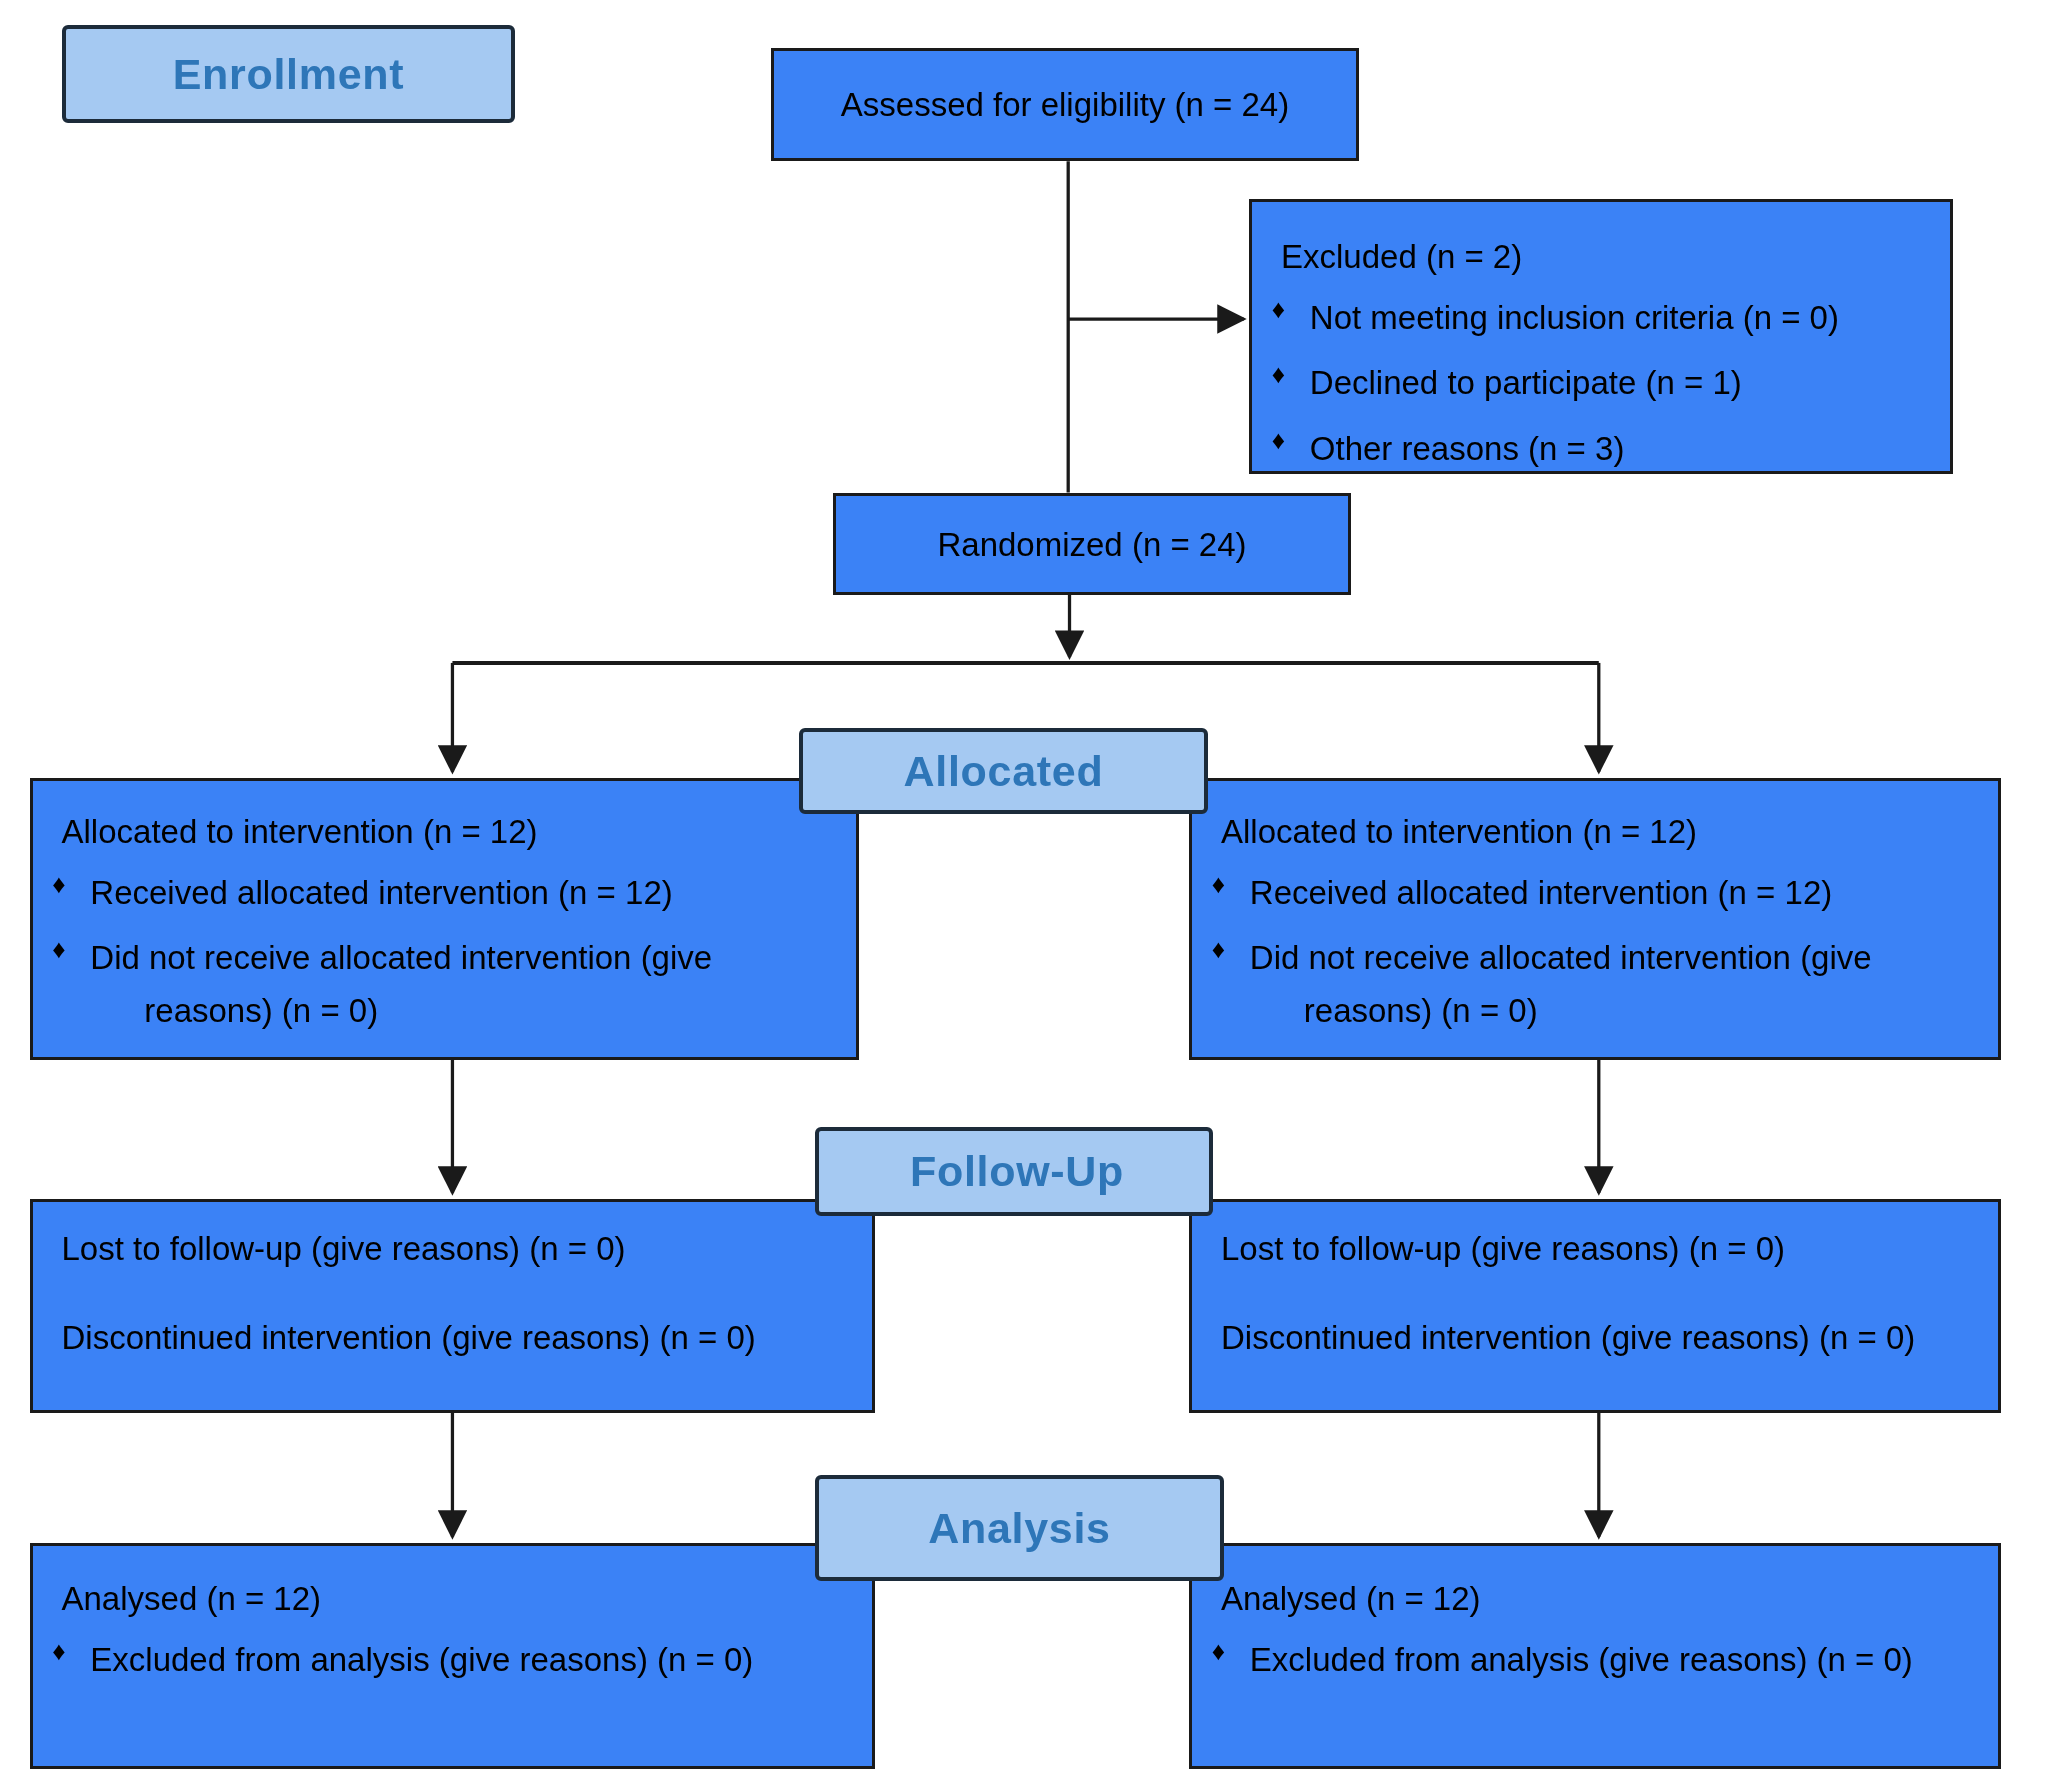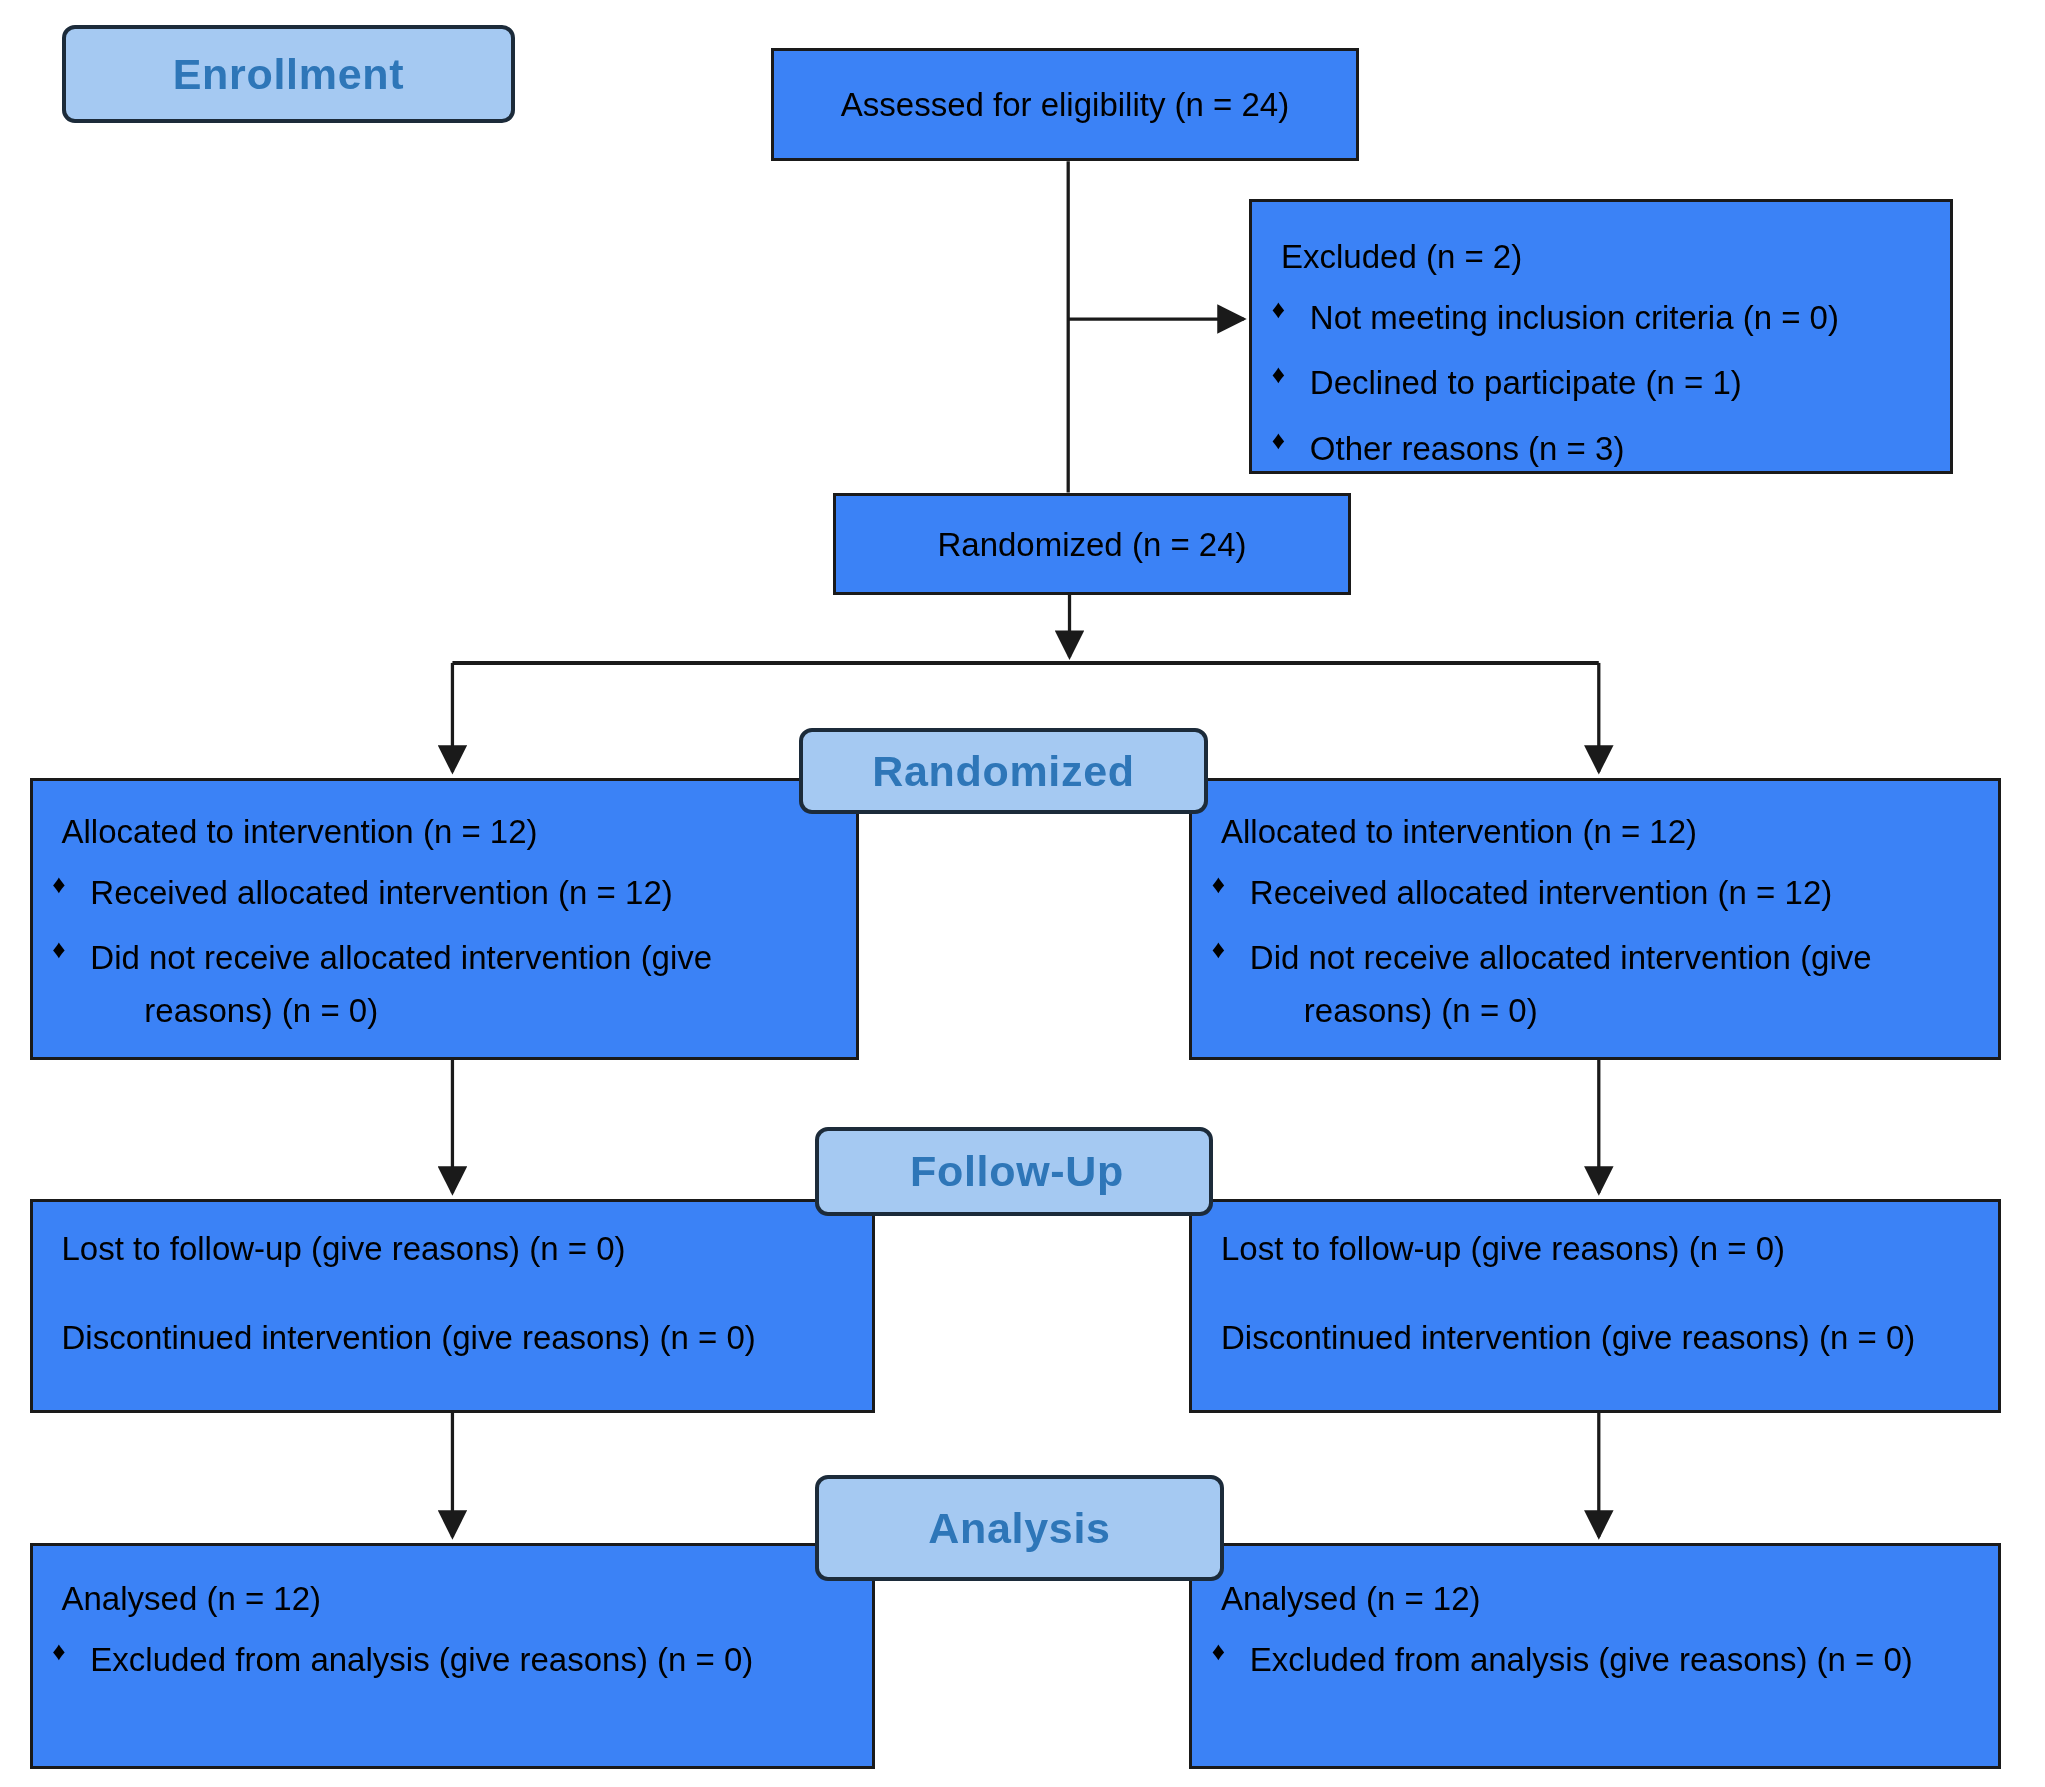--- a/index.html
+++ b/index.html
@@ -38,21 +38,21 @@
     text-align: center;
   }
   .box.list {
     padding: 23.6px 22px 0 29px;
   }
   .nowrap { white-space: nowrap; }
   .stage {
     position: absolute;
     background: #A5C9F2;
     border: 4.6px solid #1C2B3A;
-    border-radius: 13px;
+    border-radius: 6px;
     box-sizing: border-box;
     display: flex;
     align-items: center;
     justify-content: center;
     color: #2E76B8;
     font-size: 43px;
     font-weight: bold;
     letter-spacing: 0.7px;
     z-index: 3;
   }
@@ -112,21 +112,21 @@
       <line x1="2440" y1="1618" x2="2440" y2="1821" marker-end="url(#arrow)"></line>
       <line x1="690" y1="2156" x2="690" y2="2346" marker-end="url(#arrow)"></line>
       <line x1="2440" y1="2156" x2="2440" y2="2346" marker-end="url(#arrow)"></line>
     </g>
   </svg>
 
   <div class="stage" id="badge-enrollment">
     <span>Enrollment</span>
   </div>
   <div class="stage" id="badge-allocation">
-    <span>Randomized</span>
+    <span>Allocated</span>
   </div>
   <div class="stage" id="badge-followup">
     <span>Follow-Up</span>
   </div>
   <div class="stage" id="badge-analysis">
     <span>Analysis</span>
   </div>
 
   <div class="box center" id="box-assessed">
     <span class="nowrap">Assessed for eligibility (n = 24)</span>

